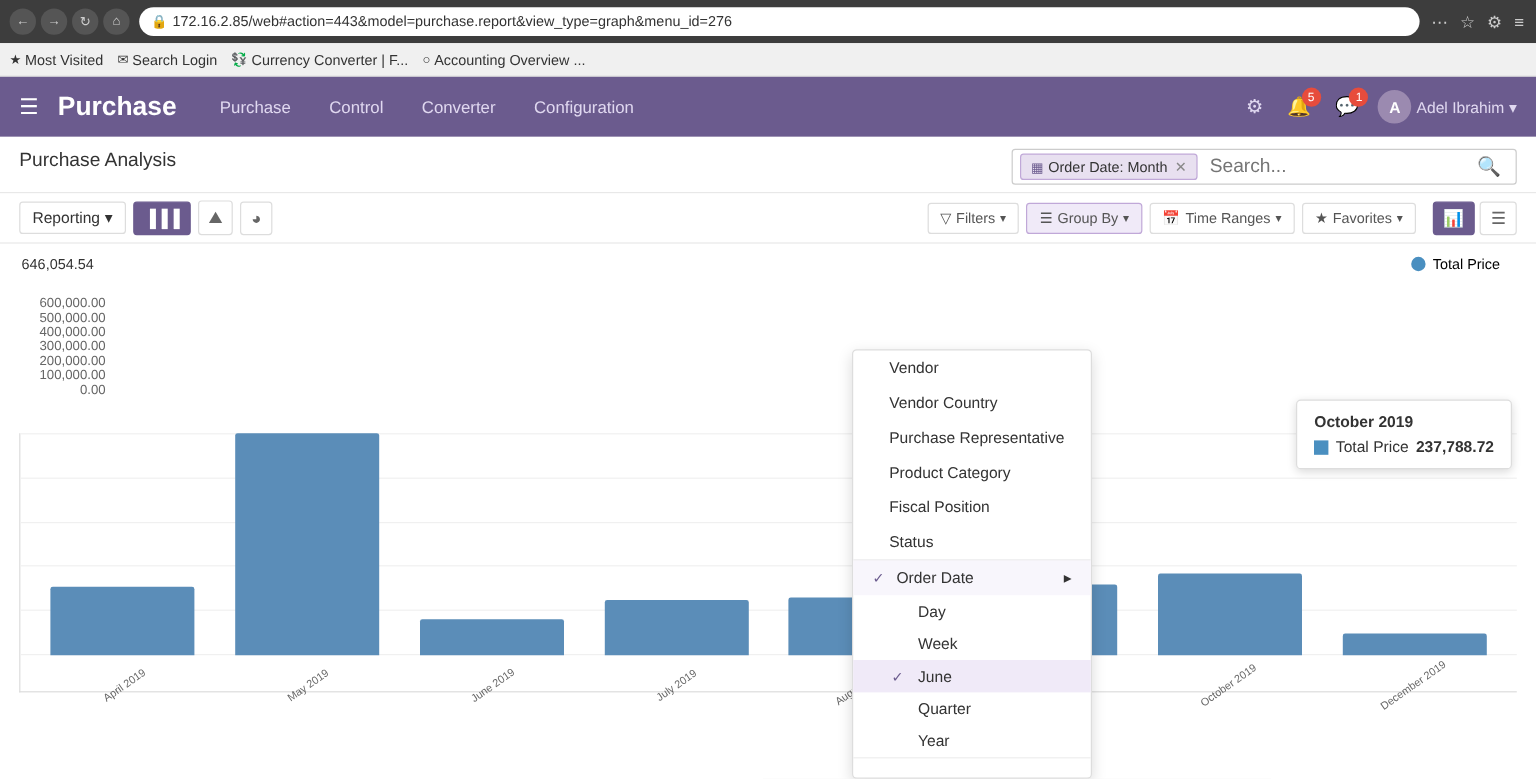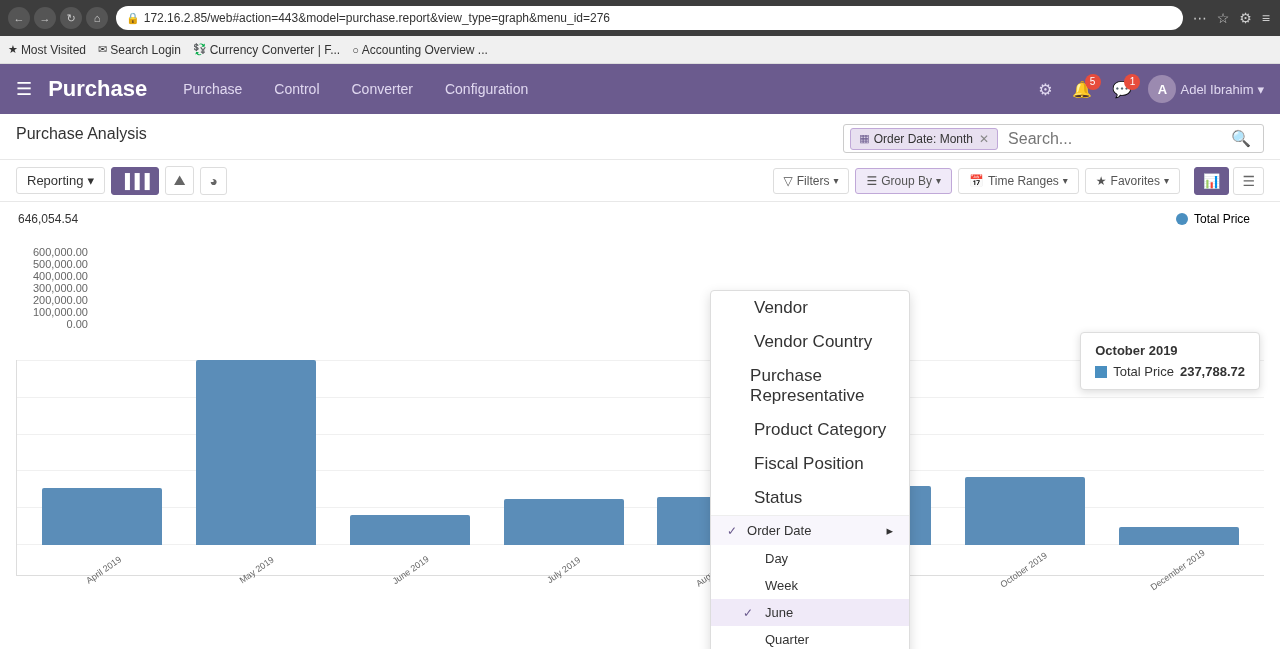--- a/index.html
+++ b/index.html
@@ -234,23 +234,23 @@
       background: #fff;
       border: 1px solid #ddd;
       border-radius: 4px;
       box-shadow: 0 4px 12px rgba(0,0,0,0.15);
       width: 200px;
       z-index: 100;
       pointer-events: all;
     }
 
     .dropdown-item {
-      padding: 7px 21px;
+      padding: 7px 8px;
       cursor: pointer;
-      font-size: 17px;
+      font-size: 13px;
       color: #333;
       display: flex;
       align-items: center;
       gap: 8px;
     }
     .dropdown-item .check { color: #6b5b8e; font-size: 12px; width: 14px; }
 
     .dropdown-section-header {
       padding: 7px 16px;
       cursor: pointer;

